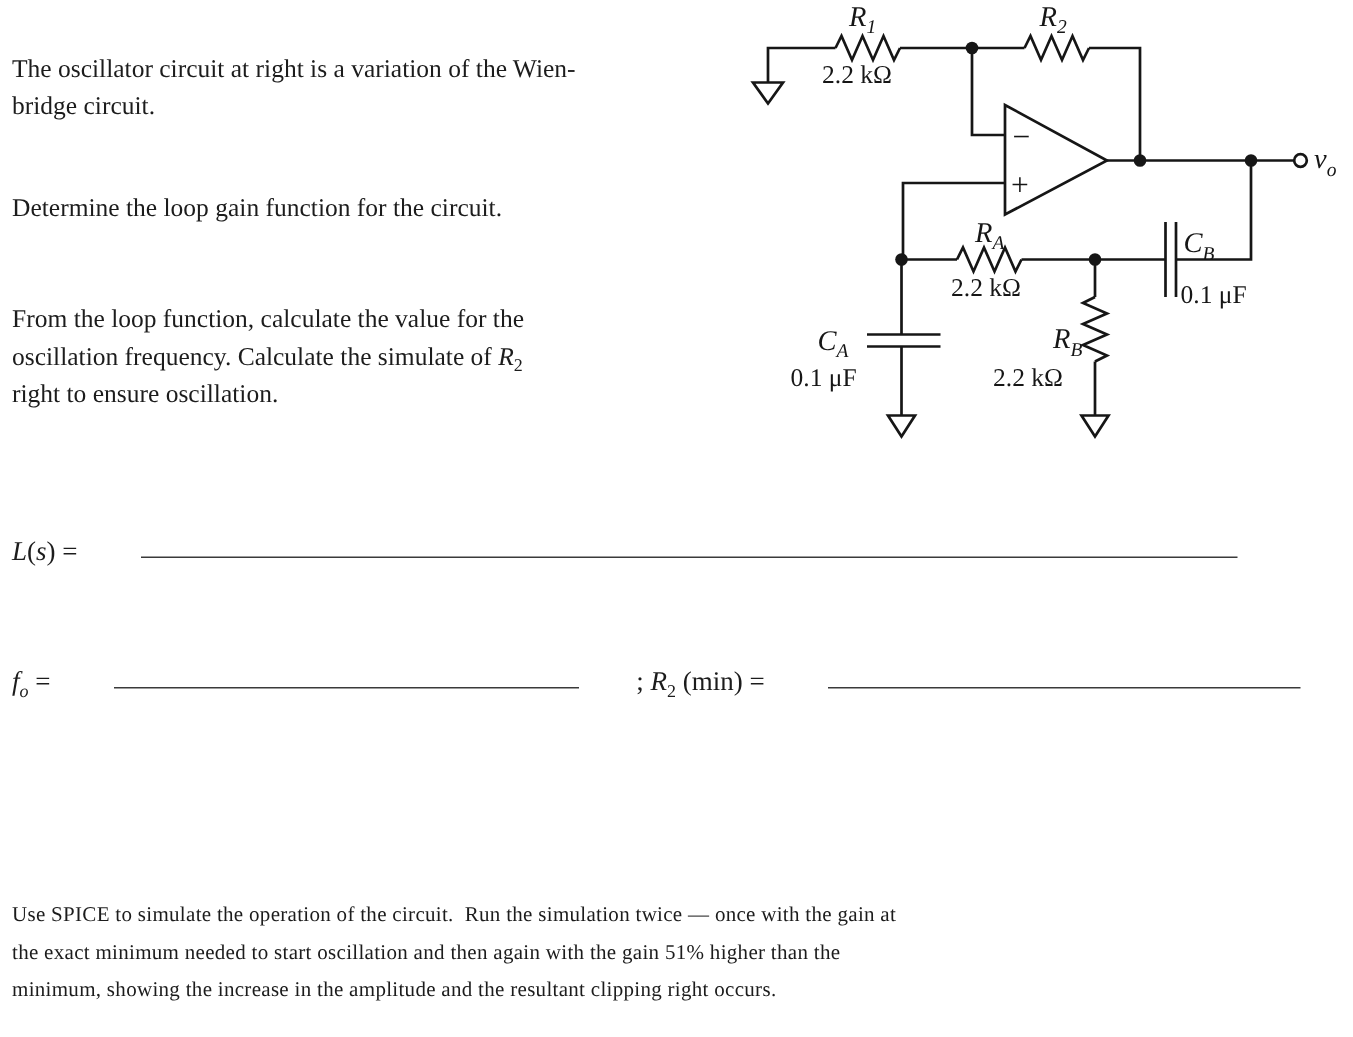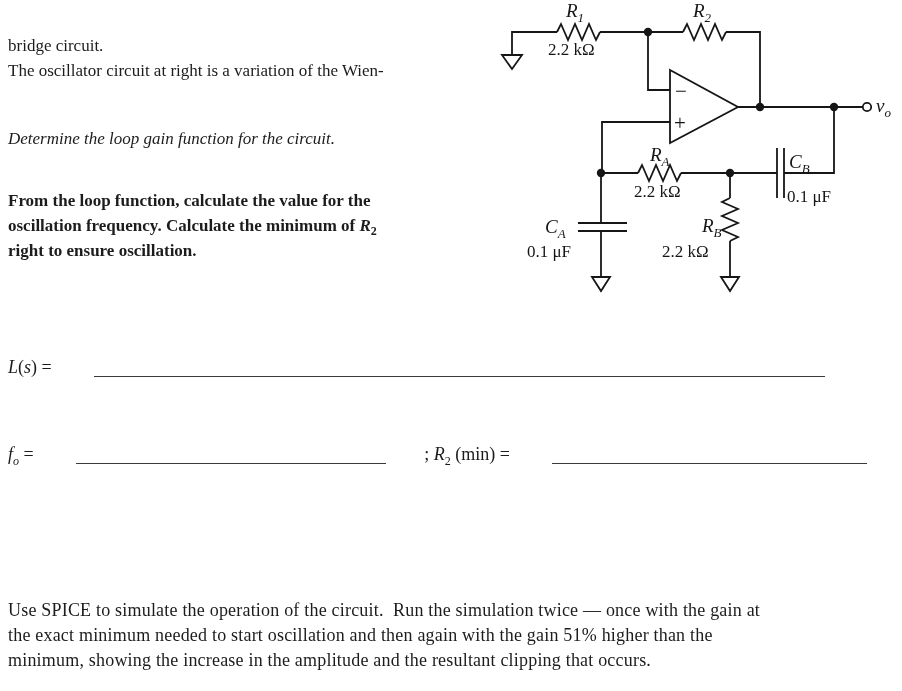--- a/index.html
+++ b/index.html
@@ -8,29 +8,29 @@
     position: relative;
     width: 902px; height: 691px;
     background: #ffffff;
     font-family: "Liberation Serif", "DejaVu Serif", serif;
     color: #1c1c1c;
     overflow: hidden;
   }
   .para { position: absolute; left: 8px; font-size: 17px; line-height: 25px; }
   .para .line { white-space: pre; }
   .intro   { top: 33px; }
-  .task1   { top: 126px; font-style: italic; }
-  .task2   { top: 188px; font-weight: bold; }
-  .spice   { top: 598px; font-size: 18px; letter-spacing: 0.2px; font-family: Liberation Serif, serif; }
+  .task1   { top: 126px; }
+  .task2   { top: 200px; }
+  .spice   { top: 598px; font-size: 14px; letter-spacing: 0.2px; font-family: Liberation Serif, serif; }
   .para i, .math i { font-style: italic; }
   sub { font-size: 12px; line-height: 0; }
 
   .answer-row {
     position: absolute; left: 8px;
-    display: flex; align-items: center;
+    display: flex; align-items: flex-start;
     font-size: 18px; white-space: pre; gap: 38px;
   }
   .row-ls { top: 357px; }
   .row-fo { top: 444px; }
   .math { white-space: pre; }
   .blank {
     display: inline-block;
     height: 14px;
     border-bottom: 1.7px solid #3a3a3a;
     margin-bottom: -4px;
@@ -49,50 +49,50 @@
   .ss  { font-size: 13px; }
   .val { font-family: "Liberation Serif", serif; font-size: 17px; }
   .opsign { font-family: "Liberation Serif", serif; font-size: 21px; }
 </style>
 </head>
 <body>
 
 <div class="page">
 
   <div class="para intro">
+    <div class="line">The oscillator circuit at right is a variation of the Wien-</div>
     <div class="line">bridge circuit.</div>
-    <div class="line">The oscillator circuit at right is a variation of the Wien-</div>
   </div>
 
   <div class="para task1">
     <div class="line">Determine the loop gain function for the circuit.</div>
   </div>
 
   <div class="para task2">
     <div class="line">From the loop function, calculate the value for the</div>
-    <div class="line"><span>oscillation frequency. Calculate the minimum of </span><i>R</i><sub>2</sub></div>
+    <div class="line"><span>oscillation frequency. Calculate the simulate of </span><i>R</i><sub>2</sub></div>
     <div class="line">right to ensure oscillation.</div>
   </div>
 
   <div class="answer-row row-ls">
     <span class="math"><i>L</i><span>(</span><i>s</i><span>) = </span></span>
     <span class="blank blank-ls"></span>
   </div>
 
   <div class="answer-row row-fo">
     <span class="math"><i>f</i><sub><i>o</i></sub><span> = </span></span>
     <span class="blank blank-fo"></span>
     <span class="math"><span>; </span><i>R</i><sub>2</sub><span> (min) = </span></span>
     <span class="blank blank-r2"></span>
   </div>
 
   <div class="para spice">
     <div class="line">Use SPICE to simulate the operation of the circuit.&nbsp; Run the simulation twice — once with the gain at</div>
     <div class="line">the exact minimum needed to start oscillation and then again with the gain 51% higher than the</div>
-    <div class="line">minimum, showing the increase in the amplitude and the resultant clipping that occurs.</div>
+    <div class="line">minimum, showing the increase in the amplitude and the resultant clipping right occurs.</div>
   </div>
 
   <svg class="circuit" width="410" height="300" viewBox="492 0 410 300">
 
     <path d="M 512,55 L 512,32 L 557,32"></path>
     <path class="filled" d="M 502,55 L 522,55 L 512,69 Z"></path>
 
     <path d="M 557,32 l 4,-8 l 7,16 l 7,-16 l 7,16 l 7,-16 l 7,16 l 4,-8"></path>
     <path d="M 600,32 L 683,32"></path>
 

